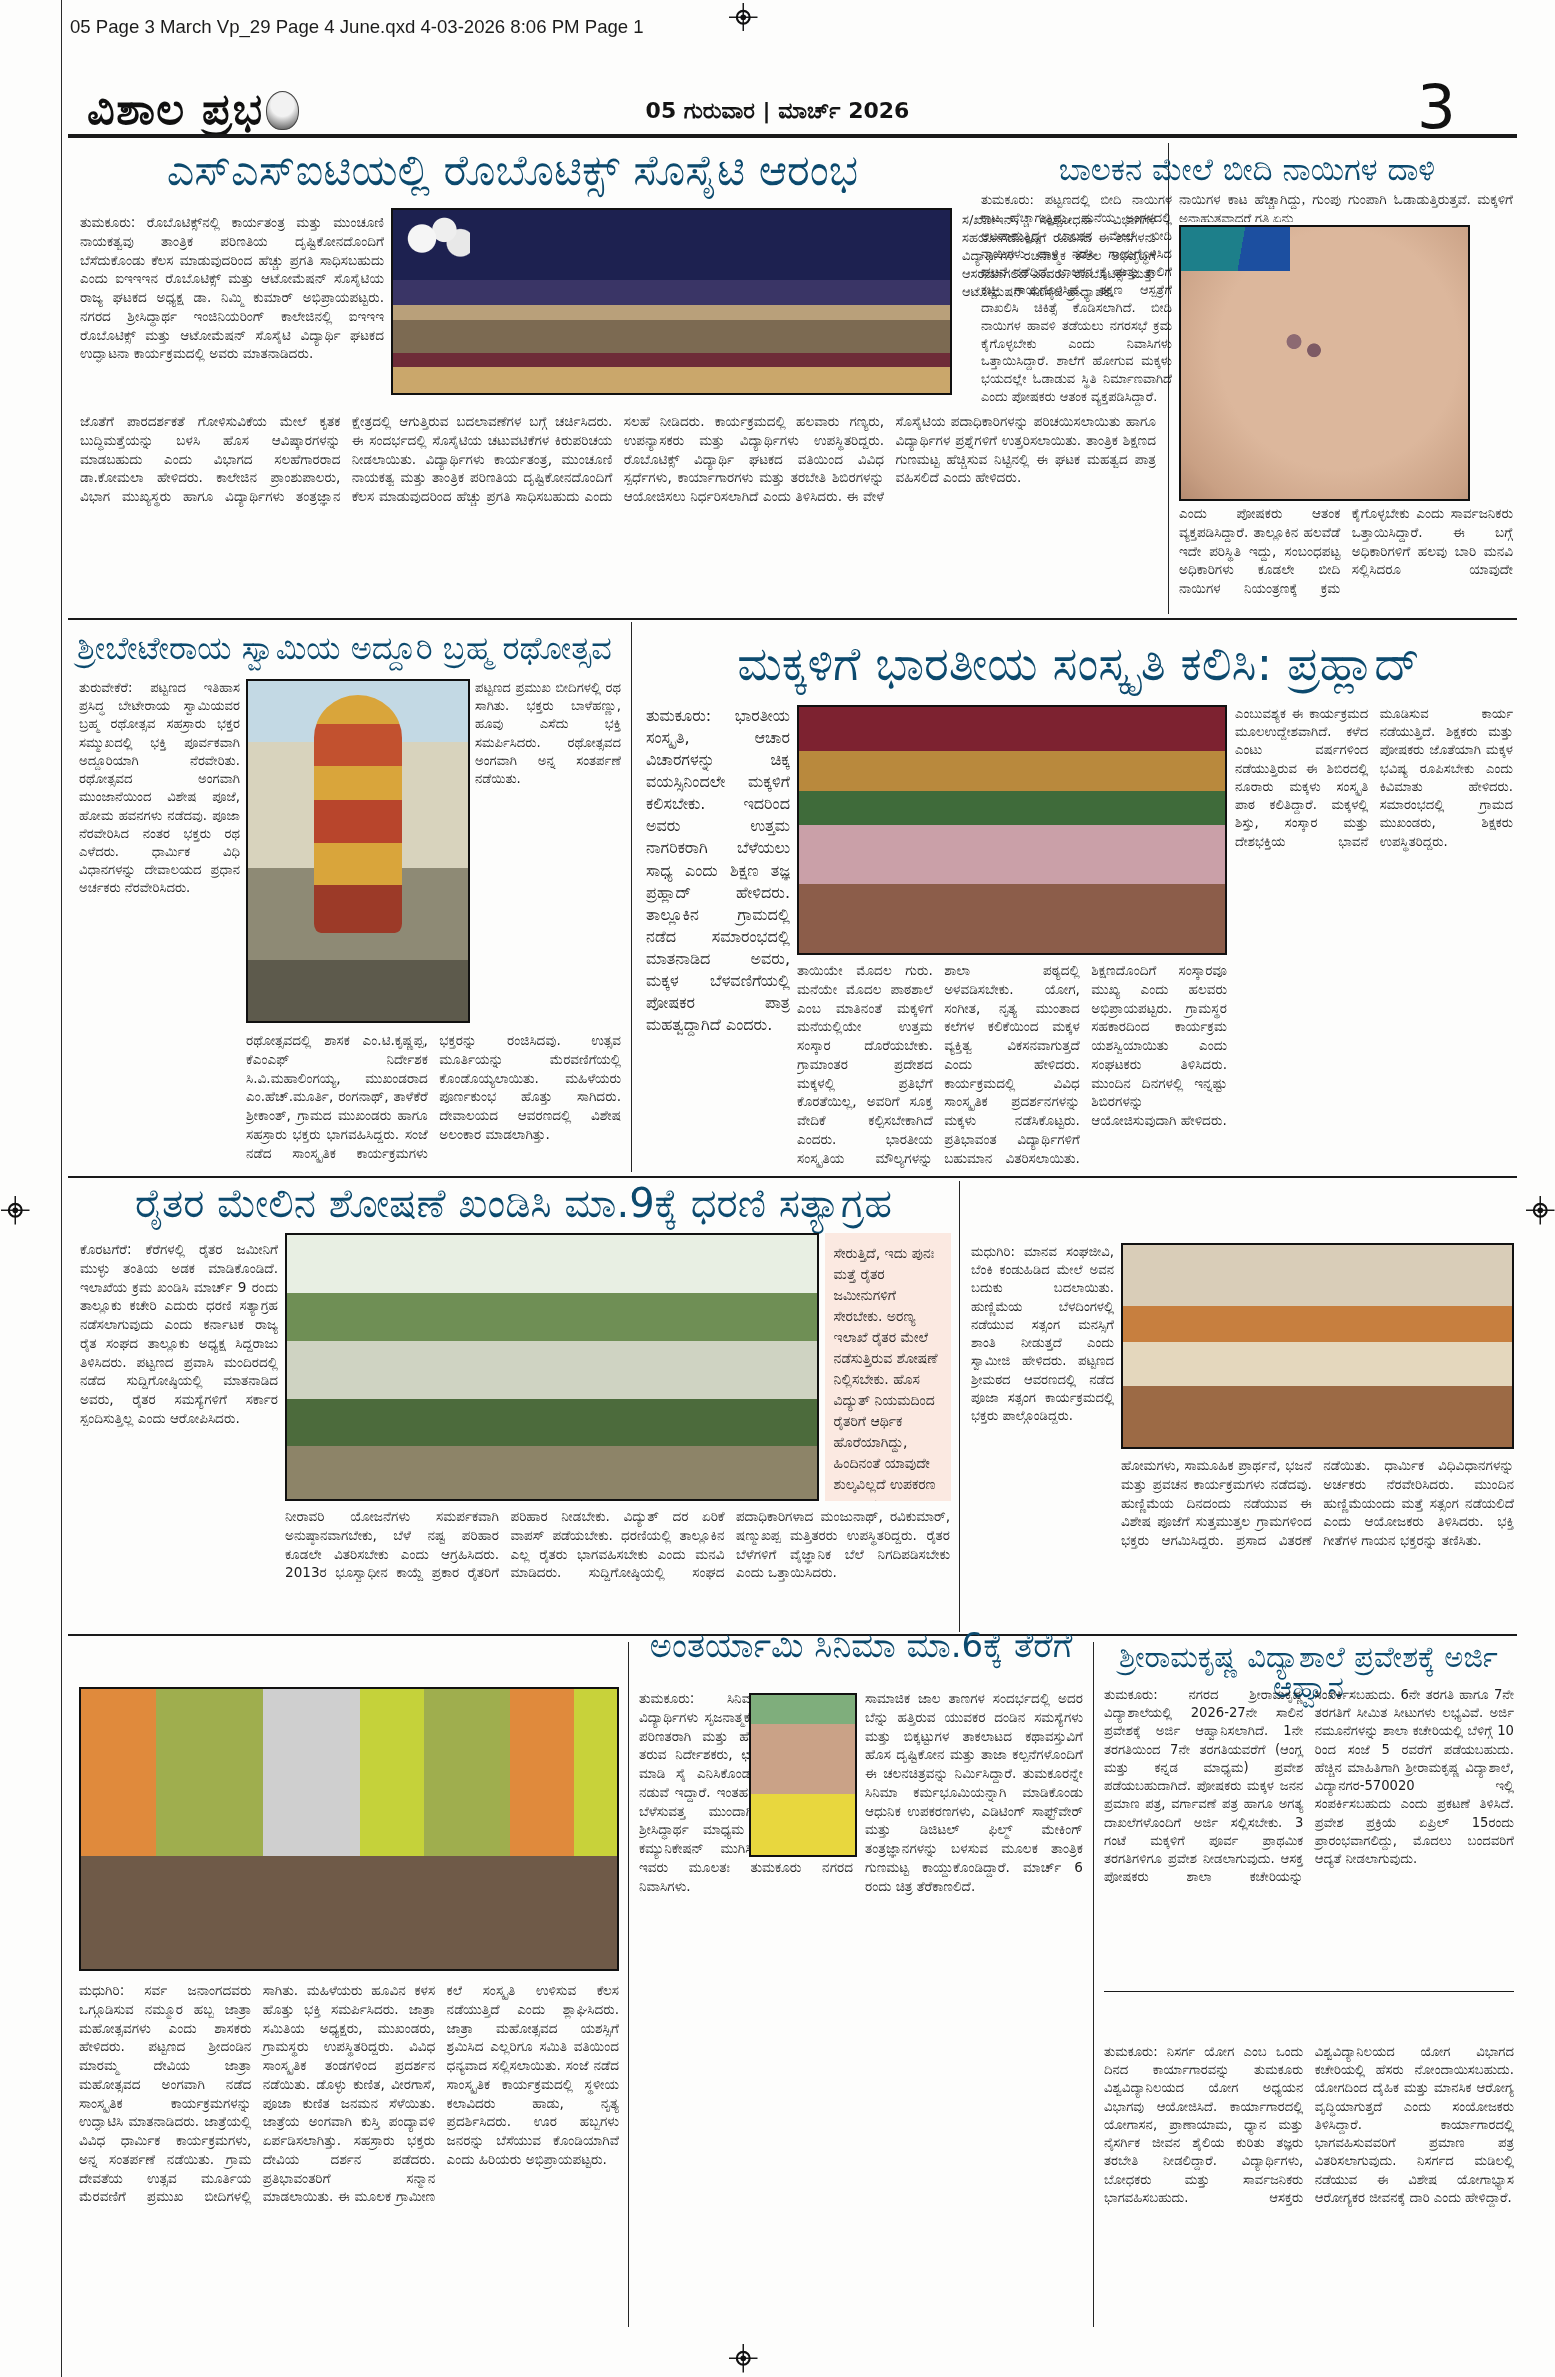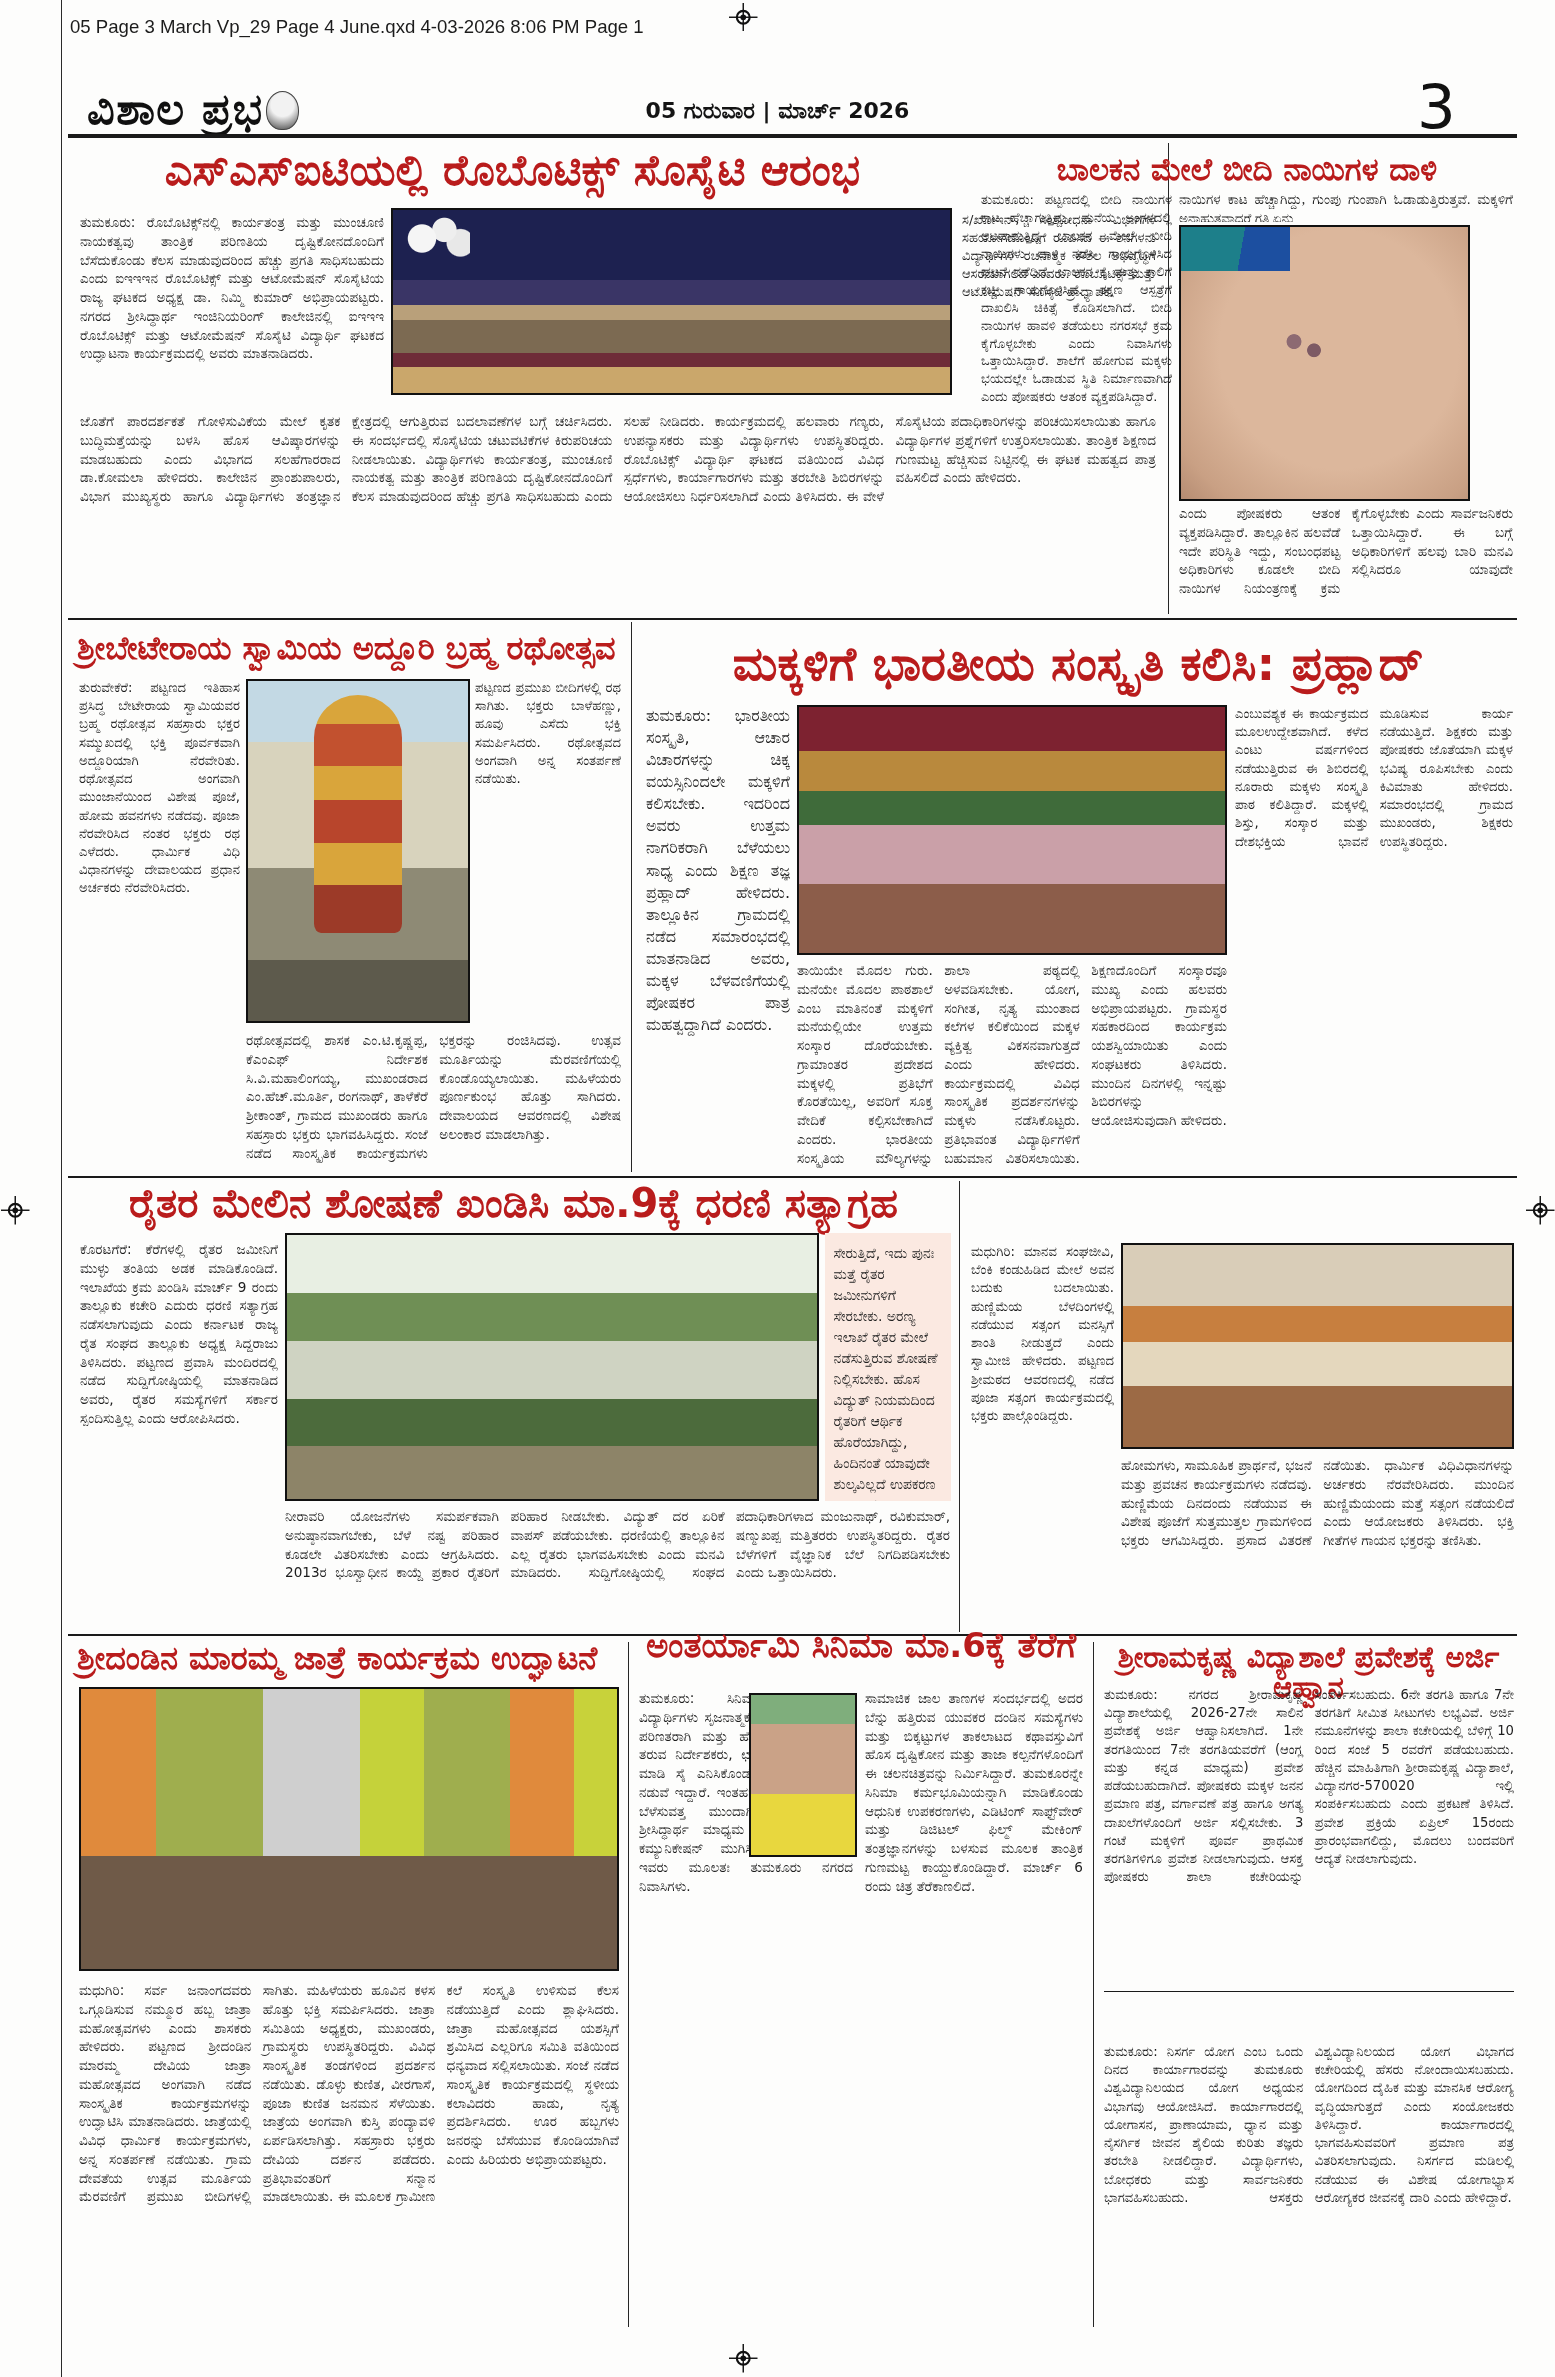--- a/index.html
+++ b/index.html
@@ -14,21 +14,21 @@
   
   .masthead-title{position:absolute;left:87px;top:84px;font-size:43px;font-weight:bold;
      color:#101010;letter-spacing:1.4px;}
   .masthead-logo{position:absolute;left:266px;top:91px;width:31px;height:37px;border-radius:50% 50% 46% 46%;
      background:radial-gradient(circle at 50% 35%,#f2f2f2 0 40%,#9a9a9a 70%,#3c3c3c 100%);border:1.4px solid #444;}
   .masthead-date{position:absolute;left:542px;top:98px;width:471px;text-align:center;font-size:22px;
      font-weight:bold;color:#141414;}
   .masthead-page{position:absolute;left:1417px;top:71px;font-size:61px;color:#111;font-weight:500;}
   .rule{position:absolute;background:#1a1a1a;}
   
-  .hl{position:absolute;font-weight:bold;color:#b91c1c;text-align:center;line-height:1.04;}
+  .hl{position:absolute;font-weight:normal;color:#0c4a6e;text-align:center;line-height:1.04;}
   
   .bd{position:absolute;font-size:13.6px;line-height:1.38;text-align:justify;overflow:hidden;
       color:#1d1d1d;word-break:break-word;}
   .cols2{column-count:2;column-gap:11.4px;}
   .cols3{column-count:3;column-gap:11.4px;}
   .cols4{column-count:4;column-gap:11.4px;margin-top:8px;}
   .vdiv{position:absolute;width:1.4px;background:#262626;}
   
   .photo{position:absolute;border:2.1px solid #111;box-sizing:border-box;}
   .ph-robotics{background:linear-gradient(180deg,#1d2150 0 38%,#3a3566 38% 52%,#b9a07a 52% 60%,
@@ -159,21 +159,20 @@
   <div class="bd cols3" style="left:285px;top:1507px;width:665px;height:123px;">ನೀರಾವರಿ ಯೋಜನೆಗಳು ಸಮರ್ಪಕವಾಗಿ ಅನುಷ್ಠಾನವಾಗಬೇಕು, ಬೆಳೆ ನಷ್ಟ ಪರಿಹಾರ ಕೂಡಲೇ ವಿತರಿಸಬೇಕು ಎಂದು ಆಗ್ರಹಿಸಿದರು. 2013ರ ಭೂಸ್ವಾಧೀನ ಕಾಯ್ದೆ ಪ್ರಕಾರ ರೈತರಿಗೆ ಪರಿಹಾರ ನೀಡಬೇಕು. ವಿದ್ಯುತ್ ದರ ಏರಿಕೆ ವಾಪಸ್ ಪಡೆಯಬೇಕು. ಧರಣಿಯಲ್ಲಿ ತಾಲ್ಲೂಕಿನ ಎಲ್ಲ ರೈತರು ಭಾಗವಹಿಸಬೇಕು ಎಂದು ಮನವಿ ಮಾಡಿದರು. ಸುದ್ದಿಗೋಷ್ಠಿಯಲ್ಲಿ ಸಂಘದ ಪದಾಧಿಕಾರಿಗಳಾದ ಮಂಜುನಾಥ್, ರವಿಕುಮಾರ್, ಷಣ್ಮುಖಪ್ಪ ಮತ್ತಿತರರು ಉಪಸ್ಥಿತರಿದ್ದರು. ರೈತರ ಬೆಳೆಗಳಿಗೆ ವೈಜ್ಞಾನಿಕ ಬೆಲೆ ನಿಗದಿಪಡಿಸಬೇಕು ಎಂದು ಒತ್ತಾಯಿಸಿದರು.</div>
 
   <div class="vdiv" style="left:959px;top:1181px;height:451px;"></div>
 
   <div class="bd" style="left:971px;top:1243px;width:143px;height:388px;font-size:13.2px;">ಮಧುಗಿರಿ: ಮಾನವ ಸಂಘಜೀವಿ, ಬೆಂಕಿ ಕಂಡುಹಿಡಿದ ಮೇಲೆ ಅವನ ಬದುಕು ಬದಲಾಯಿತು. ಹುಣ್ಣಿಮೆಯ ಬೆಳದಿಂಗಳಲ್ಲಿ ನಡೆಯುವ ಸತ್ಸಂಗ ಮನಸ್ಸಿಗೆ ಶಾಂತಿ ನೀಡುತ್ತದೆ ಎಂದು ಸ್ವಾಮೀಜಿ ಹೇಳಿದರು. ಪಟ್ಟಣದ ಶ್ರೀಮಠದ ಆವರಣದಲ್ಲಿ ನಡೆದ ಪೂಜಾ ಸತ್ಸಂಗ ಕಾರ್ಯಕ್ರಮದಲ್ಲಿ ಭಕ್ತರು ಪಾಲ್ಗೊಂಡಿದ್ದರು.</div>
   <div class="photo ph-pooja" style="left:1121px;top:1243px;width:393px;height:206px;"></div>
   <div class="bd cols2" style="left:1121px;top:1456px;width:393px;height:176px;">ಹೋಮಗಳು, ಸಾಮೂಹಿಕ ಪ್ರಾರ್ಥನೆ, ಭಜನೆ ಮತ್ತು ಪ್ರವಚನ ಕಾರ್ಯಕ್ರಮಗಳು ನಡೆದವು. ಹುಣ್ಣಿಮೆಯ ದಿನದಂದು ನಡೆಯುವ ಈ ವಿಶೇಷ ಪೂಜೆಗೆ ಸುತ್ತಮುತ್ತಲ ಗ್ರಾಮಗಳಿಂದ ಭಕ್ತರು ಆಗಮಿಸಿದ್ದರು. ಪ್ರಸಾದ ವಿತರಣೆ ನಡೆಯಿತು. ಧಾರ್ಮಿಕ ವಿಧಿವಿಧಾನಗಳನ್ನು ಅರ್ಚಕರು ನೆರವೇರಿಸಿದರು. ಮುಂದಿನ ಹುಣ್ಣಿಮೆಯಂದು ಮತ್ತೆ ಸತ್ಸಂಗ ನಡೆಯಲಿದೆ ಎಂದು ಆಯೋಜಕರು ತಿಳಿಸಿದರು. ಭಕ್ತಿ ಗೀತೆಗಳ ಗಾಯನ ಭಕ್ತರನ್ನು ತಣಿಸಿತು.</div>
 
   <div class="rule" style="left:68px;top:1634px;width:1449px;height:2.1px;"></div>
 
-  <div class="hl" style="left:77px;top:1642px;width:544px;font-size:32px;text-align:left;">ಶ್ರೀದಂಡಿನ ಮಾರಮ್ಮ ಜಾತ್ರೆ ಕಾರ್ಯಕ್ರಮ ಉದ್ಘಾಟನೆ</div>
   <div class="photo ph-jatre" style="left:79px;top:1687px;width:540px;height:284px;">
       <div class="band"></div>
     </div>
   <div class="bd cols3" style="left:79px;top:1981px;width:540px;height:341px;">ಮಧುಗಿರಿ: ಸರ್ವ ಜನಾಂಗದವರು ಒಗ್ಗೂಡಿಸುವ ನಮ್ಮೂರ ಹಬ್ಬ ಜಾತ್ರಾ ಮಹೋತ್ಸವಗಳು ಎಂದು ಶಾಸಕರು ಹೇಳಿದರು. ಪಟ್ಟಣದ ಶ್ರೀದಂಡಿನ ಮಾರಮ್ಮ ದೇವಿಯ ಜಾತ್ರಾ ಮಹೋತ್ಸವದ ಅಂಗವಾಗಿ ನಡೆದ ಸಾಂಸ್ಕೃತಿಕ ಕಾರ್ಯಕ್ರಮಗಳನ್ನು ಉದ್ಘಾಟಿಸಿ ಮಾತನಾಡಿದರು. ಜಾತ್ರೆಯಲ್ಲಿ ವಿವಿಧ ಧಾರ್ಮಿಕ ಕಾರ್ಯಕ್ರಮಗಳು, ಅನ್ನ ಸಂತರ್ಪಣೆ ನಡೆಯಿತು. ಗ್ರಾಮ ದೇವತೆಯ ಉತ್ಸವ ಮೂರ್ತಿಯ ಮೆರವಣಿಗೆ ಪ್ರಮುಖ ಬೀದಿಗಳಲ್ಲಿ ಸಾಗಿತು. ಮಹಿಳೆಯರು ಹೂವಿನ ಕಳಸ ಹೊತ್ತು ಭಕ್ತಿ ಸಮರ್ಪಿಸಿದರು. ಜಾತ್ರಾ ಸಮಿತಿಯ ಅಧ್ಯಕ್ಷರು, ಮುಖಂಡರು, ಗ್ರಾಮಸ್ಥರು ಉಪಸ್ಥಿತರಿದ್ದರು. ವಿವಿಧ ಸಾಂಸ್ಕೃತಿಕ ತಂಡಗಳಿಂದ ಪ್ರದರ್ಶನ ನಡೆಯಿತು. ಡೊಳ್ಳು ಕುಣಿತ, ವೀರಗಾಸೆ, ಪೂಜಾ ಕುಣಿತ ಜನಮನ ಸೆಳೆಯಿತು. ಜಾತ್ರೆಯ ಅಂಗವಾಗಿ ಕುಸ್ತಿ ಪಂದ್ಯಾವಳಿ ಏರ್ಪಡಿಸಲಾಗಿತ್ತು. ಸಹಸ್ರಾರು ಭಕ್ತರು ದೇವಿಯ ದರ್ಶನ ಪಡೆದರು. ಪ್ರತಿಭಾವಂತರಿಗೆ ಸನ್ಮಾನ ಮಾಡಲಾಯಿತು. ಈ ಮೂಲಕ ಗ್ರಾಮೀಣ ಕಲೆ ಸಂಸ್ಕೃತಿ ಉಳಿಸುವ ಕೆಲಸ ನಡೆಯುತ್ತಿದೆ ಎಂದು ಶ್ಲಾಘಿಸಿದರು. ಜಾತ್ರಾ ಮಹೋತ್ಸವದ ಯಶಸ್ಸಿಗೆ ಶ್ರಮಿಸಿದ ಎಲ್ಲರಿಗೂ ಸಮಿತಿ ವತಿಯಿಂದ ಧನ್ಯವಾದ ಸಲ್ಲಿಸಲಾಯಿತು. ಸಂಜೆ ನಡೆದ ಸಾಂಸ್ಕೃತಿಕ ಕಾರ್ಯಕ್ರಮದಲ್ಲಿ ಸ್ಥಳೀಯ ಕಲಾವಿದರು ಹಾಡು, ನೃತ್ಯ ಪ್ರದರ್ಶಿಸಿದರು. ಊರ ಹಬ್ಬಗಳು ಜನರನ್ನು ಬೆಸೆಯುವ ಕೊಂಡಿಯಾಗಿವೆ ಎಂದು ಹಿರಿಯರು ಅಭಿಪ್ರಾಯಪಟ್ಟರು.</div>
 
   <div class="vdiv" style="left:628px;top:1642px;height:685px;"></div>
 
   <div class="hl" style="left:637px;top:1628px;width:448px;font-size:34px;">ಅಂತರ್ಯಾಮಿ ಸಿನಿಮಾ ಮಾ.6ಕ್ಕೆ ತೆರೆಗೆ</div>
   <div class="bd" style="left:639px;top:1689px;width:214px;height:634px;">ತುಮಕೂರು: ಸಿನಿಮಾ ನಿರ್ಮಾಣದಲ್ಲಿ ವಿದ್ಯಾರ್ಥಿಗಳು ಸೃಜನಾತ್ಮಕ ಕಥೆಗಾರರಾಗಿ, ತಾಂತ್ರಿಕ ಪರಿಣತರಾಗಿ ಮತ್ತು ಹೊಸ ಆಲೋಚನೆಗಳನ್ನು ತರುವ ನಿರ್ದೇಶಕರು, ಛಾಯಾಗ್ರಾಹಕರಾಗಿ ಕೆಲಸ ಮಾಡಿ ಸೈ ಎನಿಸಿಕೊಂಡವರು ಹಲವರು ನಮ್ಮ ನಡುವೆ ಇದ್ದಾರೆ. ಇಂತಹವರ ಸಾಲಿನಲ್ಲಿ ಪ್ರಯಾಣ ಬೆಳೆಸುವತ್ತ ಮುಂದಾಗಿದ್ದಾರೆ ತುಮಕೂರಿನ ಶ್ರೀಸಿದ್ಧಾರ್ಥ ಮಾಧ್ಯಮ ಕೇಂದ್ರದಲ್ಲಿ ಎಂಎಸ್ ಕಮ್ಯುನಿಕೇಷನ್ ಮುಗಿಸಿದ ನವೀನ್.ಎನ್.ಜಿ, ಇವರು ಮೂಲತಃ ತುಮಕೂರು ನಗರದ ನಿವಾಸಿಗಳು.</div>
   <div class="bd" style="left:865px;top:1689px;width:218px;height:634px;">ಸಾಮಾಜಿಕ ಜಾಲ ತಾಣಗಳ ಸಂದರ್ಭದಲ್ಲಿ ಅದರ ಬೆನ್ನು ಹತ್ತಿರುವ ಯುವಕರ ದಂಡಿನ ಸಮಸ್ಯೆಗಳು ಮತ್ತು ಬಿಕ್ಕಟ್ಟುಗಳ ತಾಕಲಾಟದ ಕಥಾವಸ್ತುವಿಗೆ ಹೊಸ ದೃಷ್ಟಿಕೋನ ಮತ್ತು ತಾಜಾ ಕಲ್ಪನೆಗಳೊಂದಿಗೆ ಈ ಚಲನಚಿತ್ರವನ್ನು ನಿರ್ಮಿಸಿದ್ದಾರೆ. ತುಮಕೂರನ್ನೇ ಸಿನಿಮಾ ಕರ್ಮಭೂಮಿಯನ್ನಾಗಿ ಮಾಡಿಕೊಂಡು ಆಧುನಿಕ ಉಪಕರಣಗಳು, ಎಡಿಟಿಂಗ್ ಸಾಫ್ಟ್‌ವೇರ್ ಮತ್ತು ಡಿಜಿಟಲ್ ಫಿಲ್ಮ್ ಮೇಕಿಂಗ್ ತಂತ್ರಜ್ಞಾನಗಳನ್ನು ಬಳಸುವ ಮೂಲಕ ತಾಂತ್ರಿಕ ಗುಣಮಟ್ಟ ಕಾಯ್ದುಕೊಂಡಿದ್ದಾರೆ. ಮಾರ್ಚ್ 6 ರಂದು ಚಿತ್ರ ತೆರೆಕಾಣಲಿದೆ.</div>

